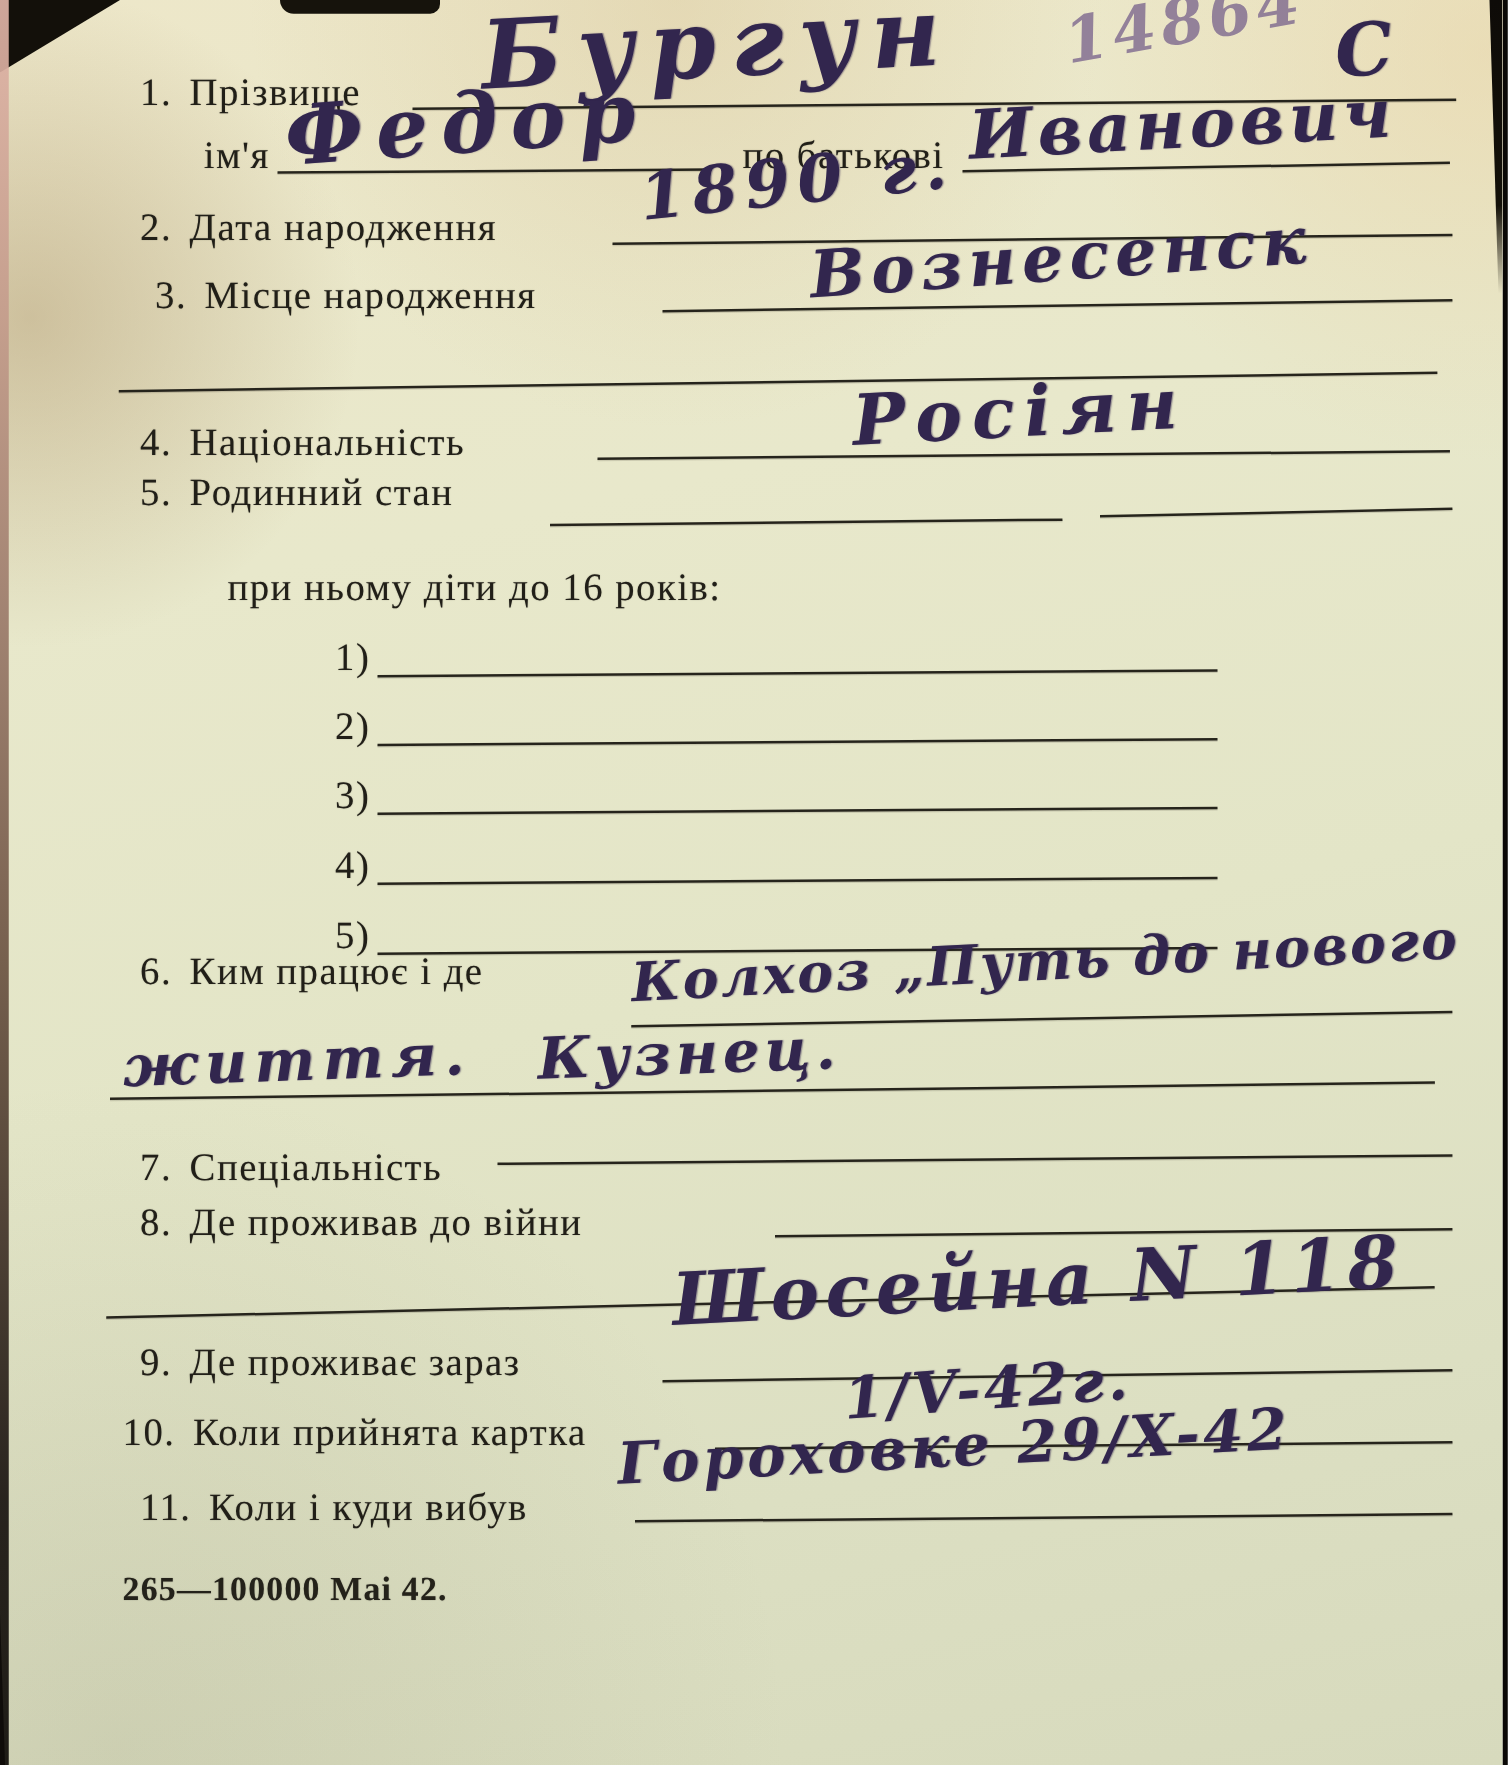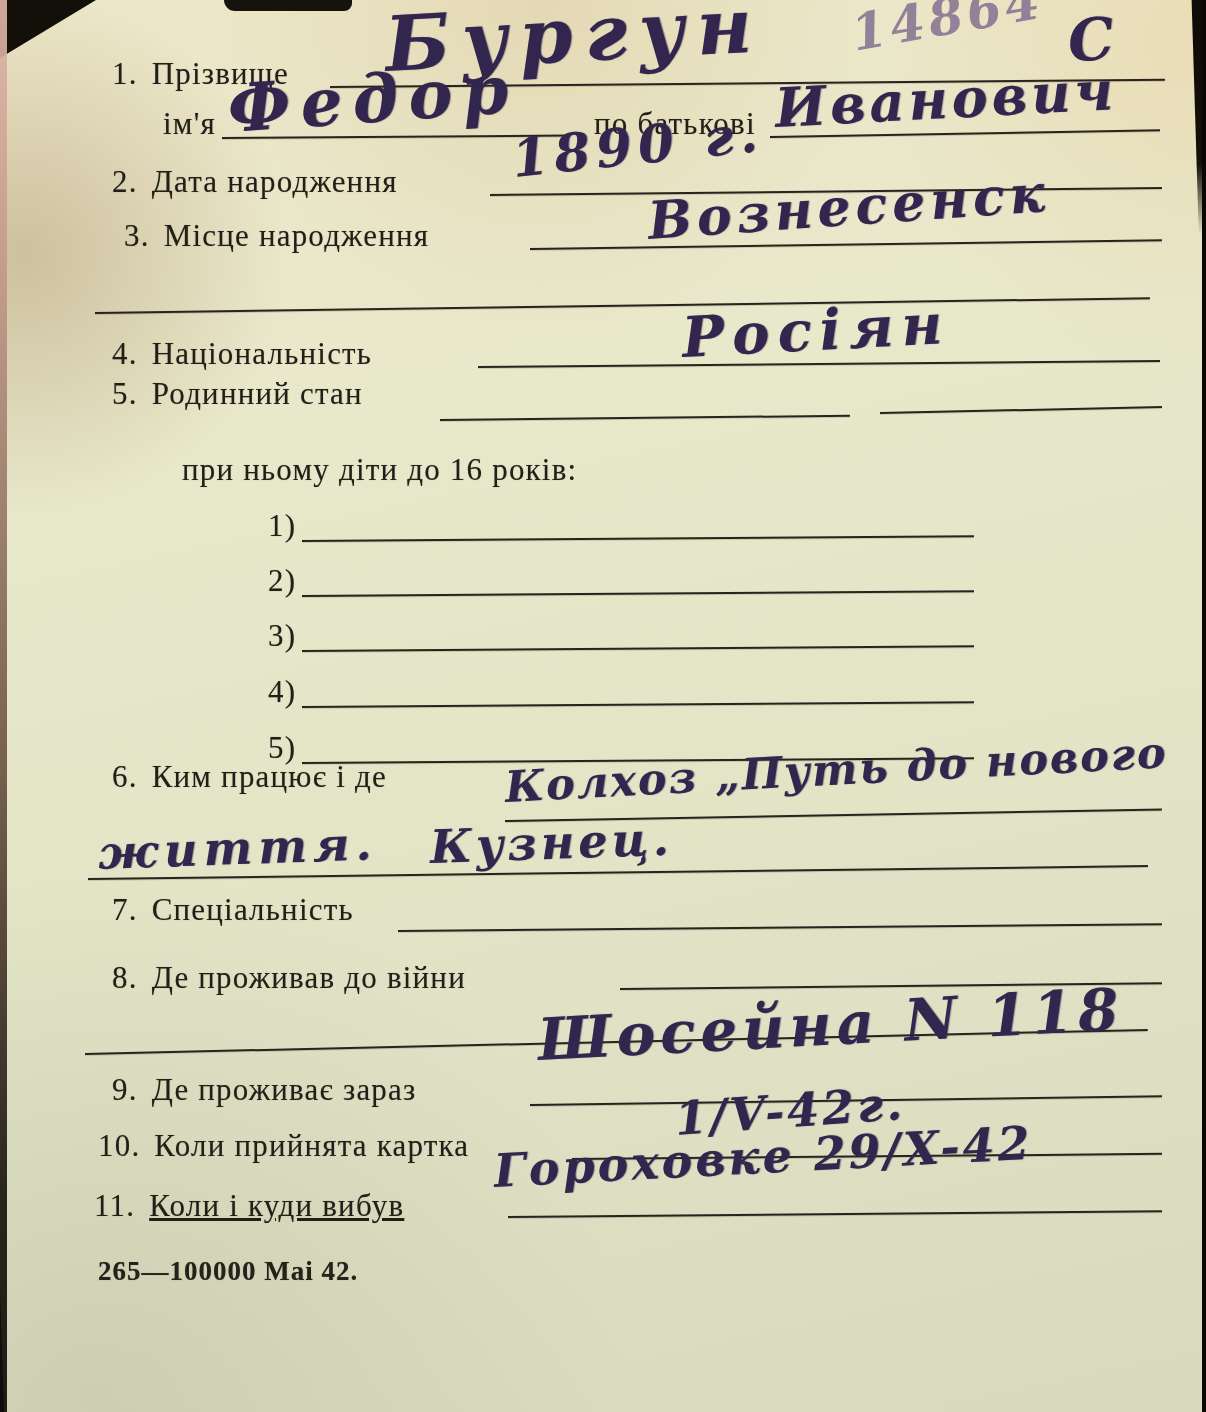--- a/index.html
+++ b/index.html
@@ -111,21 +111,21 @@
 
   <div class="plabel" style="left:112px;top:759px;">
     <span class="pnum">6.</span><span>Ким працює і де</span>
   </div>
   <div class="uline" style="left:505px;top:820px;width:657px;transform:rotate(-1deg);"></div>
   <span class="hw" style="left:505px;top:762px;font-size:43px;letter-spacing:2px;transform:rotate(-3deg);">Колхоз „Путь до нового</span>
   <div class="uline" style="left:88px;top:878px;width:1060px;transform:rotate(-0.7deg);"></div>
   <span class="hw" style="left:98px;top:826px;font-size:46px;letter-spacing:6px;transform:rotate(-2deg);">життя.</span>
   <span class="hw" style="left:430px;top:820px;font-size:46px;letter-spacing:4px;transform:rotate(-2deg);">Кузнец.</span>
 
-  <div class="plabel" style="left:112px;top:892px;text-align:center;">
+  <div class="plabel" style="left:112px;top:916px;text-align:center;">
     <span class="pnum">7.</span><span>Спеціальність</span>
   </div>
   <div class="uline" style="left:398px;top:930px;width:764px;transform:rotate(-0.5deg);"></div>
 
   <div class="plabel" style="left:112px;top:960px;">
     <span class="pnum">8.</span><span>Де проживав до війни</span>
   </div>
   <div class="uline" style="left:620px;top:988px;width:542px;transform:rotate(-0.6deg);"></div>
   <div class="uline" style="left:85px;top:1053px;width:1063px;transform:rotate(-1.3deg);"></div>
 
@@ -134,20 +134,20 @@
   </div>
   <div class="uline" style="left:530px;top:1104px;width:632px;transform:rotate(-0.8deg);"></div>
   <span class="hw" style="left:538px;top:1006px;font-size:58px;letter-spacing:5px;transform:rotate(-3deg);">Шосейна N 118</span>
 
   <div class="plabel" style="left:98px;top:1128px;">
     <span class="pnum">10.</span><span>Коли прийнята картка</span>
   </div>
   <div class="uline" style="left:572px;top:1158px;width:590px;transform:rotate(-0.5deg);"></div>
   <span class="hw" style="left:675px;top:1092px;font-size:46px;letter-spacing:3px;transform:rotate(-4deg);">1/V-42г.</span>
 
-  <div class="plabel" style="left:94px;top:1188px;text-decoration:underline;">
+  <div class="plabel" style="left:112px;top:1188px;">
     <span class="pnum">11.</span><span>Коли і куди вибув</span>
   </div>
   <div class="uline" style="left:508px;top:1216px;width:654px;transform:rotate(-0.5deg);"></div>
   <span class="hw" style="left:494px;top:1144px;font-size:46px;letter-spacing:3px;transform:rotate(-3deg);">Гороховке 29/X-42</span>
 
   <div class="imprint" style="left:98px;top:1256px;">265—100000 Mai 42.</div>
 </div>
 
 </body></html>

